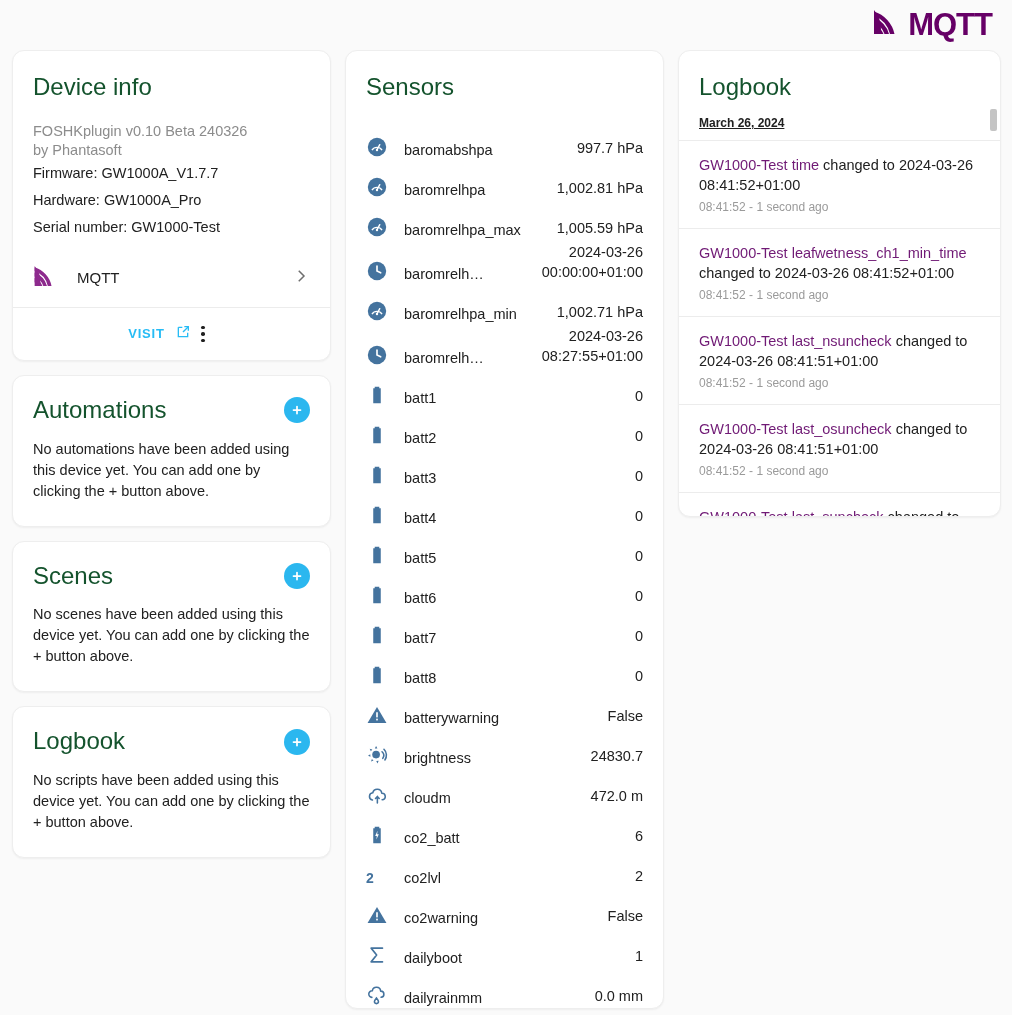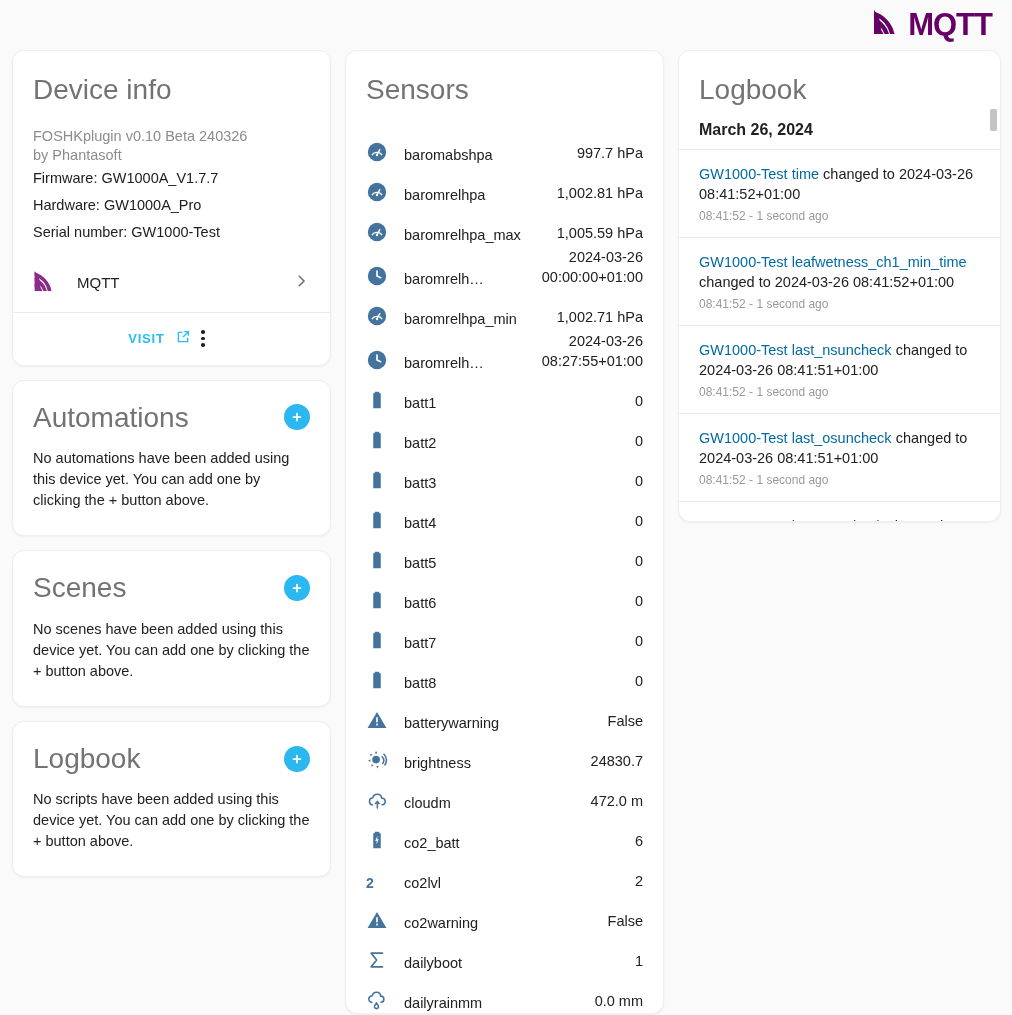--- a/index.html
+++ b/index.html
@@ -54,23 +54,23 @@
   .card {
     background: #ffffff;
     border-radius: 12px;
     border: 1px solid #eeeeee;
     box-shadow: 0 1px 2px rgba(0,0,0,0.05);
     margin-bottom: 14px;
     overflow: hidden;
   }
 
   .card-title {
-    font-size: 28px;
+    font-size: 24px;
     font-weight: 400;
-    color: #737373;
+    color: #14532d;
     line-height: 1.2;
   }
 
   
   .device-card { padding: 22px 20px 0 20px; }
   .device-meta { margin-top: 20px; }
   .muted-line {
     color: #8c8c8c;
     font-size: 14.5px;
     line-height: 19px;
@@ -202,35 +202,36 @@
   
   .logbook-card { padding: 22px 0 0 0; position: relative; }
   .logbook-title { padding: 0 20px; }
   .logbook-scroll {
     margin-top: 14px;
     max-height: 400px;
     overflow: hidden;
     position: relative;
   }
   .log-date {
-    font-size: 16px;
+    font-size: 12px;
     font-weight: bold;
     color: #212121;
     padding: 0 20px 10px 20px;
+    text-decoration: underline;
   }
   .log-entry {
     border-top: 1px solid #ececec;
     padding: 14px 22px 14px 20px;
   }
   .log-text {
     font-size: 14.5px;
     line-height: 20px;
     color: #212121;
   }
-  .log-name { color: #0369a1; }
+  .log-name { color: #701a75; }
   .log-time {
     margin-top: 5px;
     font-size: 12px;
     color: #9a9a9a;
   }
   .scroll-thumb {
     position: absolute;
     right: 3px;
     top: 58px;
     width: 7px;

